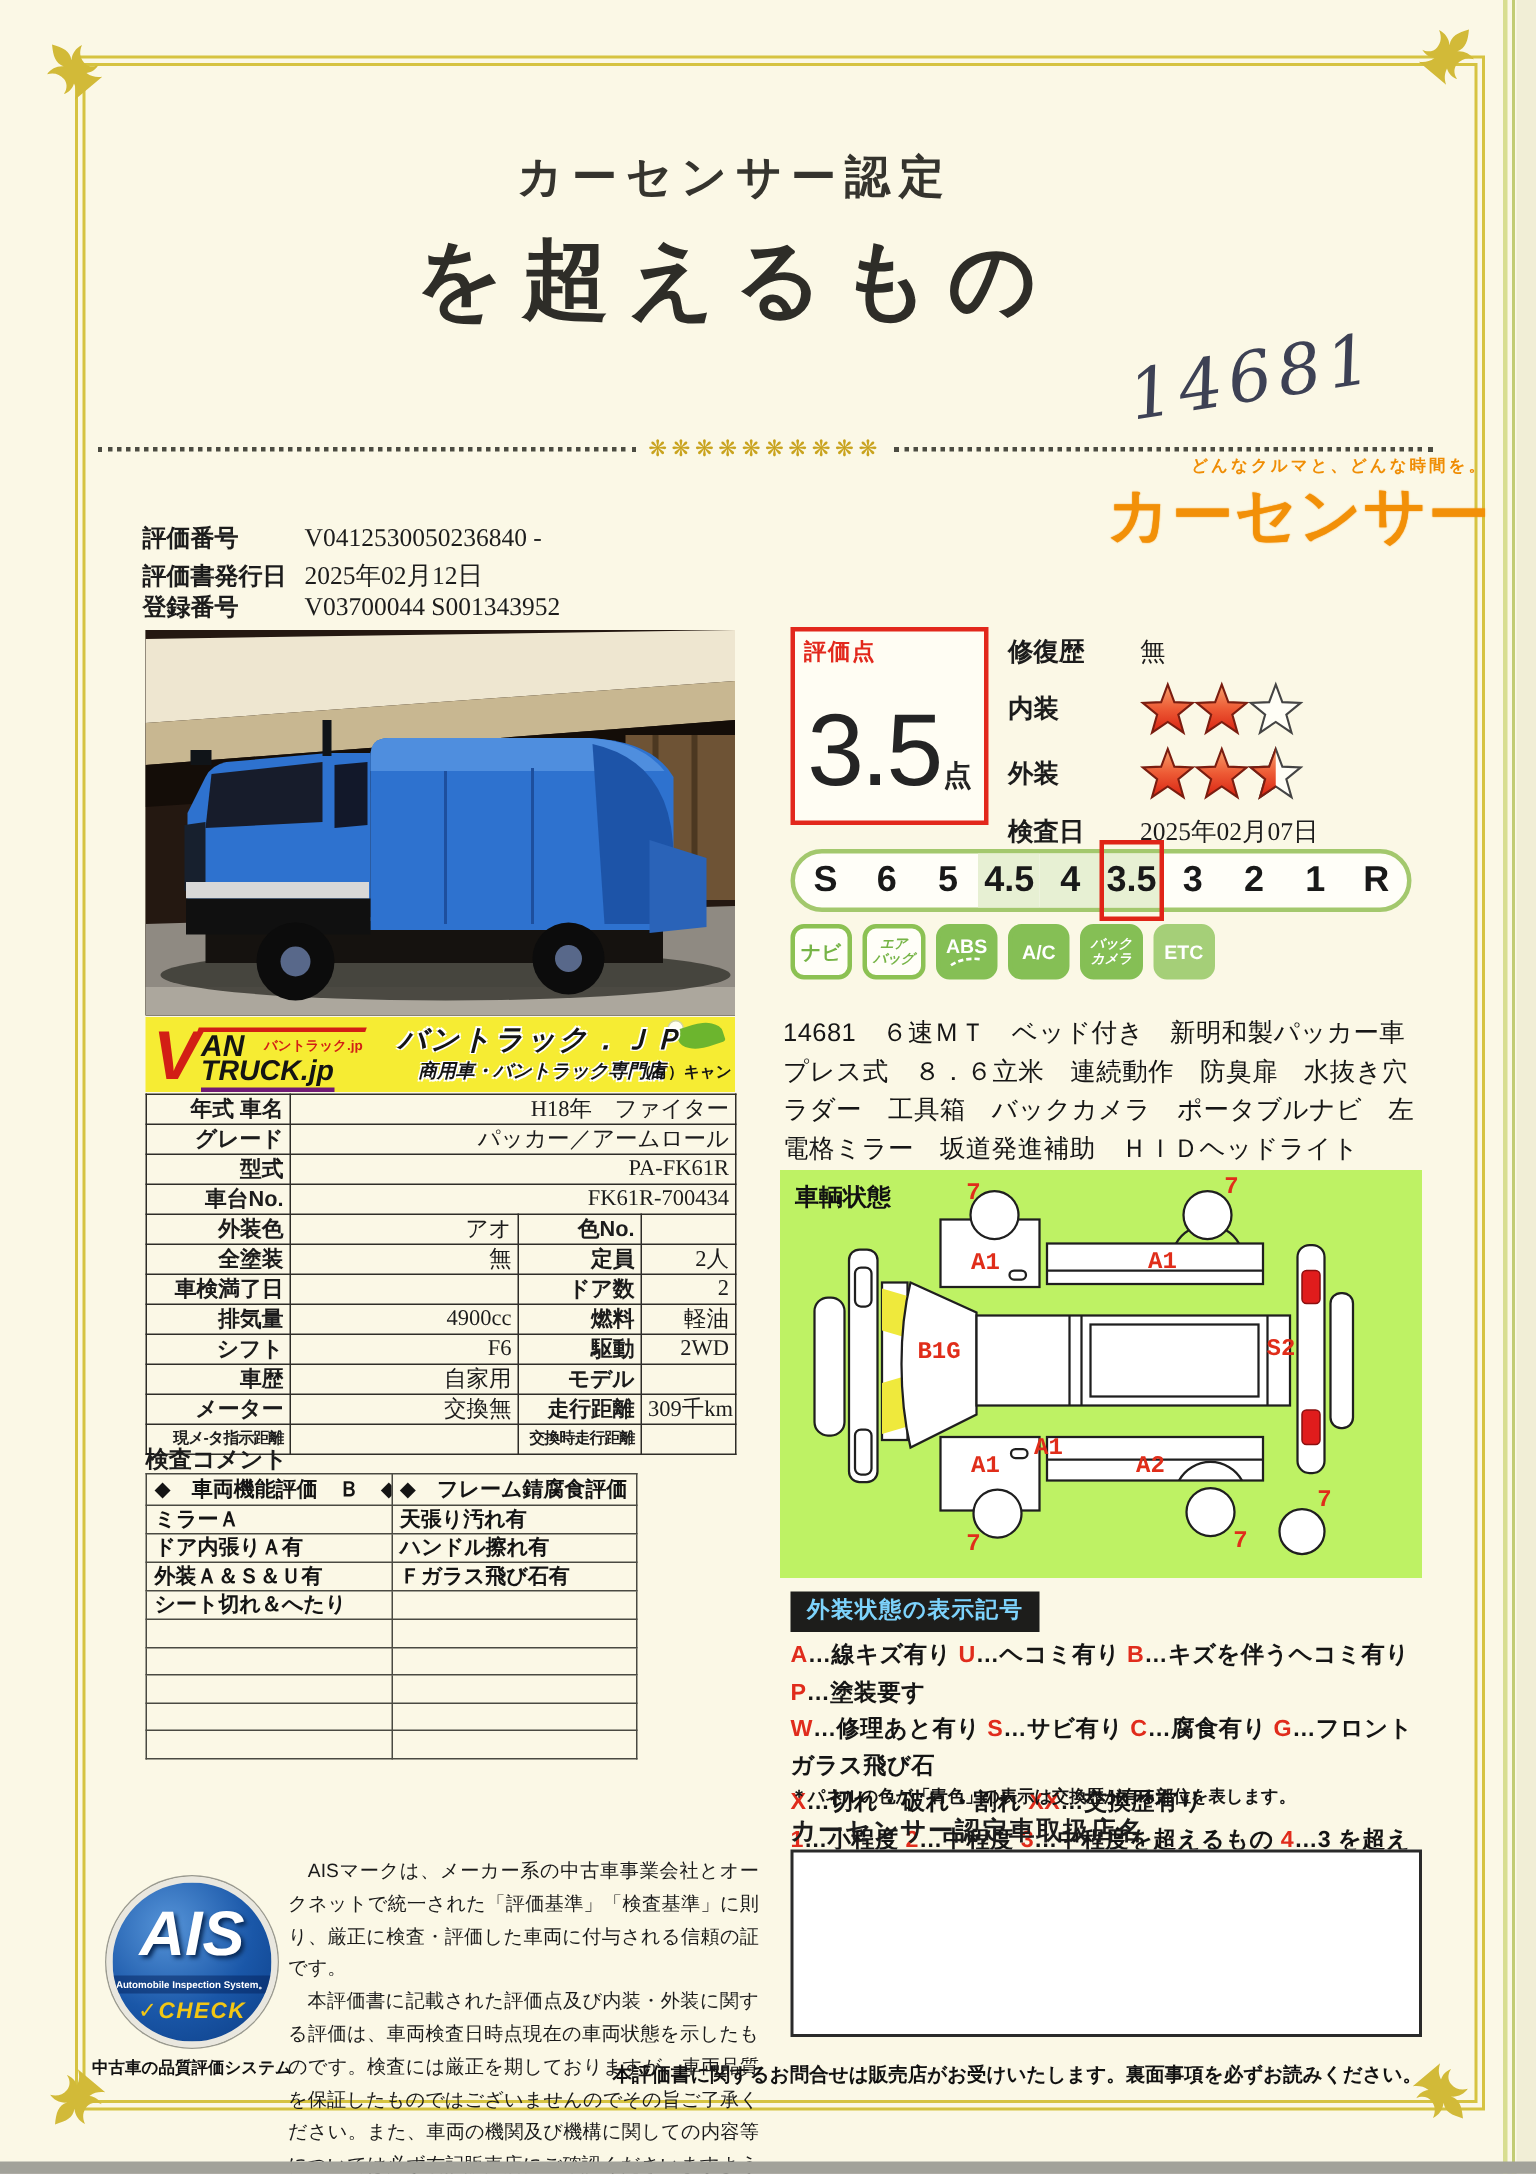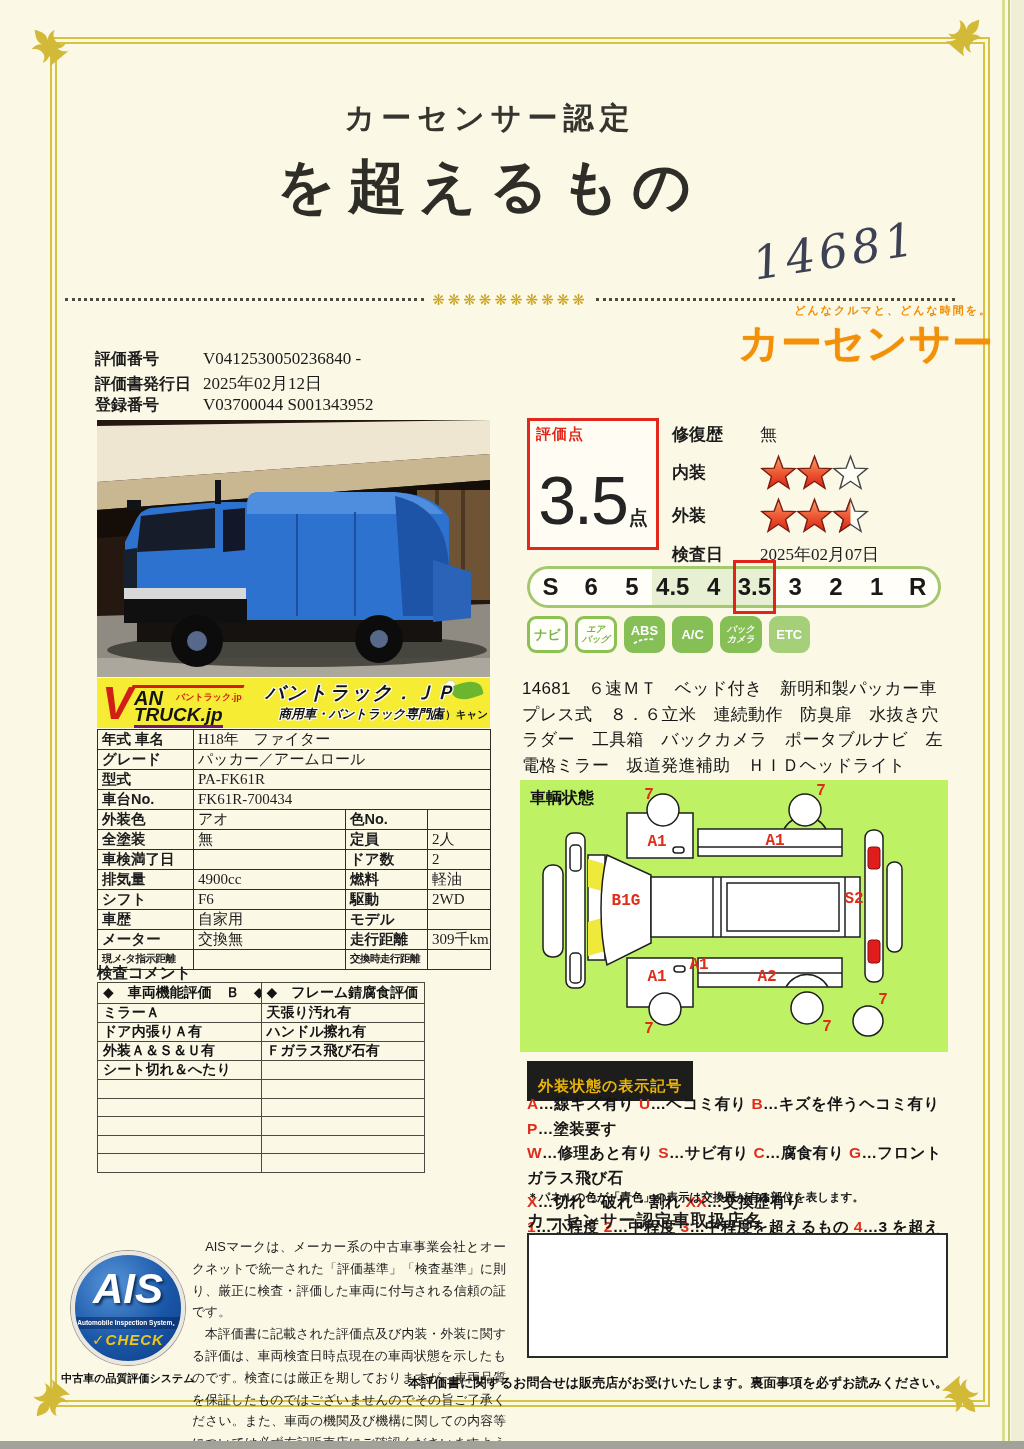--- a/index.html
+++ b/index.html
@@ -90,41 +90,41 @@
     text-shadow:-1px -1px 0 #fff,1px -1px 0 #fff,-1px 1px 0 #fff,1px 1px 0 #fff; white-space:nowrap; }
   #banner .bt-sub { font-size:12.5px; font-weight:900; font-style:italic; color:#141414; white-space:nowrap;
     text-shadow:-1px -1px 0 #fff,1px -1px 0 #fff,-1px 1px 0 #fff,1px 1px 0 #fff; }
   #banner .company { position:absolute; right:2px; top:30px; font-size:10.5px; font-weight:700; color:#141414; white-space:nowrap; }
   #banner .leaf { position:absolute; right:8px; top:4px; width:30px; height:17px; background:#6cb52e;
     border-radius:0 60% 10% 60%; transform:rotate(-18deg); }
   #banner .bug { position:absolute; right:34px; top:2px; width:11px; height:11px; background:#fffef2;
     border-radius:50%; border:1px solid #cfd3a0; }
   
   #spec-table { position:absolute; left:97px; top:729px; width:393px; border-collapse:collapse; table-layout:fixed; }
-  #spec-table td { border:1.5px solid #2e2d28; height:19.5px; padding:0 4px; white-space:nowrap; overflow:hidden; }
+  #spec-table td { border:1.5px solid #2e2d28; height:19.5px; padding:0 4px; white-space:nowrap; overflow:hidden;text-align:right; }
   #spec-table .th { font-weight:700; font-size:14.5px; }
   #spec-table .tv { font-family:"Liberation Serif","DejaVu Serif",serif; font-size:15px; }
   #spec-table .small { font-size:10.5px; letter-spacing:-0.5px; }
   
   #comments-title { position:absolute; left:97px; top:963px; font-size:15.5px; font-weight:700; }
   #comments-table { position:absolute; left:97px; top:982px; width:328px; border-collapse:collapse; table-layout:fixed; }
   #comments-table td { border:1.2px solid #4a4a42; height:18.5px; padding:0 5px; font-size:14px;
     font-weight:600; white-space:nowrap; overflow:hidden; color:#141414; }
   #comments-table td.hdr { font-weight:700; height:21px; }
   
   #diagram { position:absolute; left:520px; top:780px; width:428px; height:272px; background:#bef264; }
   #diagram-title { position:absolute; left:10px; top:8px; font-size:16px; font-weight:900; color:#111; }
   #diagram svg { position:absolute; left:7px; top:3px; width:415px; height:265px; }
   #diagram svg .ln { fill:#fff; stroke:#1f1f1f; stroke-width:1.5; }
   #diagram svg .lnf { fill:none; stroke:#1f1f1f; stroke-width:1.5; }
   #diagram svg text { font-family:"Liberation Mono","DejaVu Sans Mono",monospace; font-weight:700;
     font-size:16px; fill:#e02d1a; text-anchor:middle; }
   
-  #legend-header { position:absolute; left:527px; top:1061px; background:#1d1d1b; color:#eab308;
-    font-size:15px; font-weight:700; padding:16px 11px 5px; letter-spacing:1px; }
+  #legend-header { position:absolute; left:527px; top:1061px; background:#1d1d1b; color:#7dd3fc;
+    font-size:15px; font-weight:700; padding:3px 11px 5px; letter-spacing:1px; }
   #legend-lines { position:absolute; left:527px; top:1092px; width:424px; }
   .legend-line { font-size:15.5px; font-weight:700; line-height:24.5px; color:#151515; letter-spacing:0.3px; }
   .legend-line .lr { color:#e02c1c; }
   #legend-note { position:absolute; left:527px; top:1190px; font-size:11.5px; font-weight:700; color:#151515; }
   
   #dealer-label { position:absolute; left:527px; top:1209px; font-size:17px; font-weight:900; letter-spacing:1px; }
   #dealer-box { position:absolute; left:527px; top:1233px; width:421px; height:125px; background:#fff; border:2px solid #2a2a2a; }
   #footer-note { position:absolute; right:76px; top:1374px; font-size:13px; font-weight:700; color:#111; white-space:nowrap; }
   
   #ais-logo { position:absolute; left:71px; top:1251px; width:114px; height:114px; border-radius:50%;

